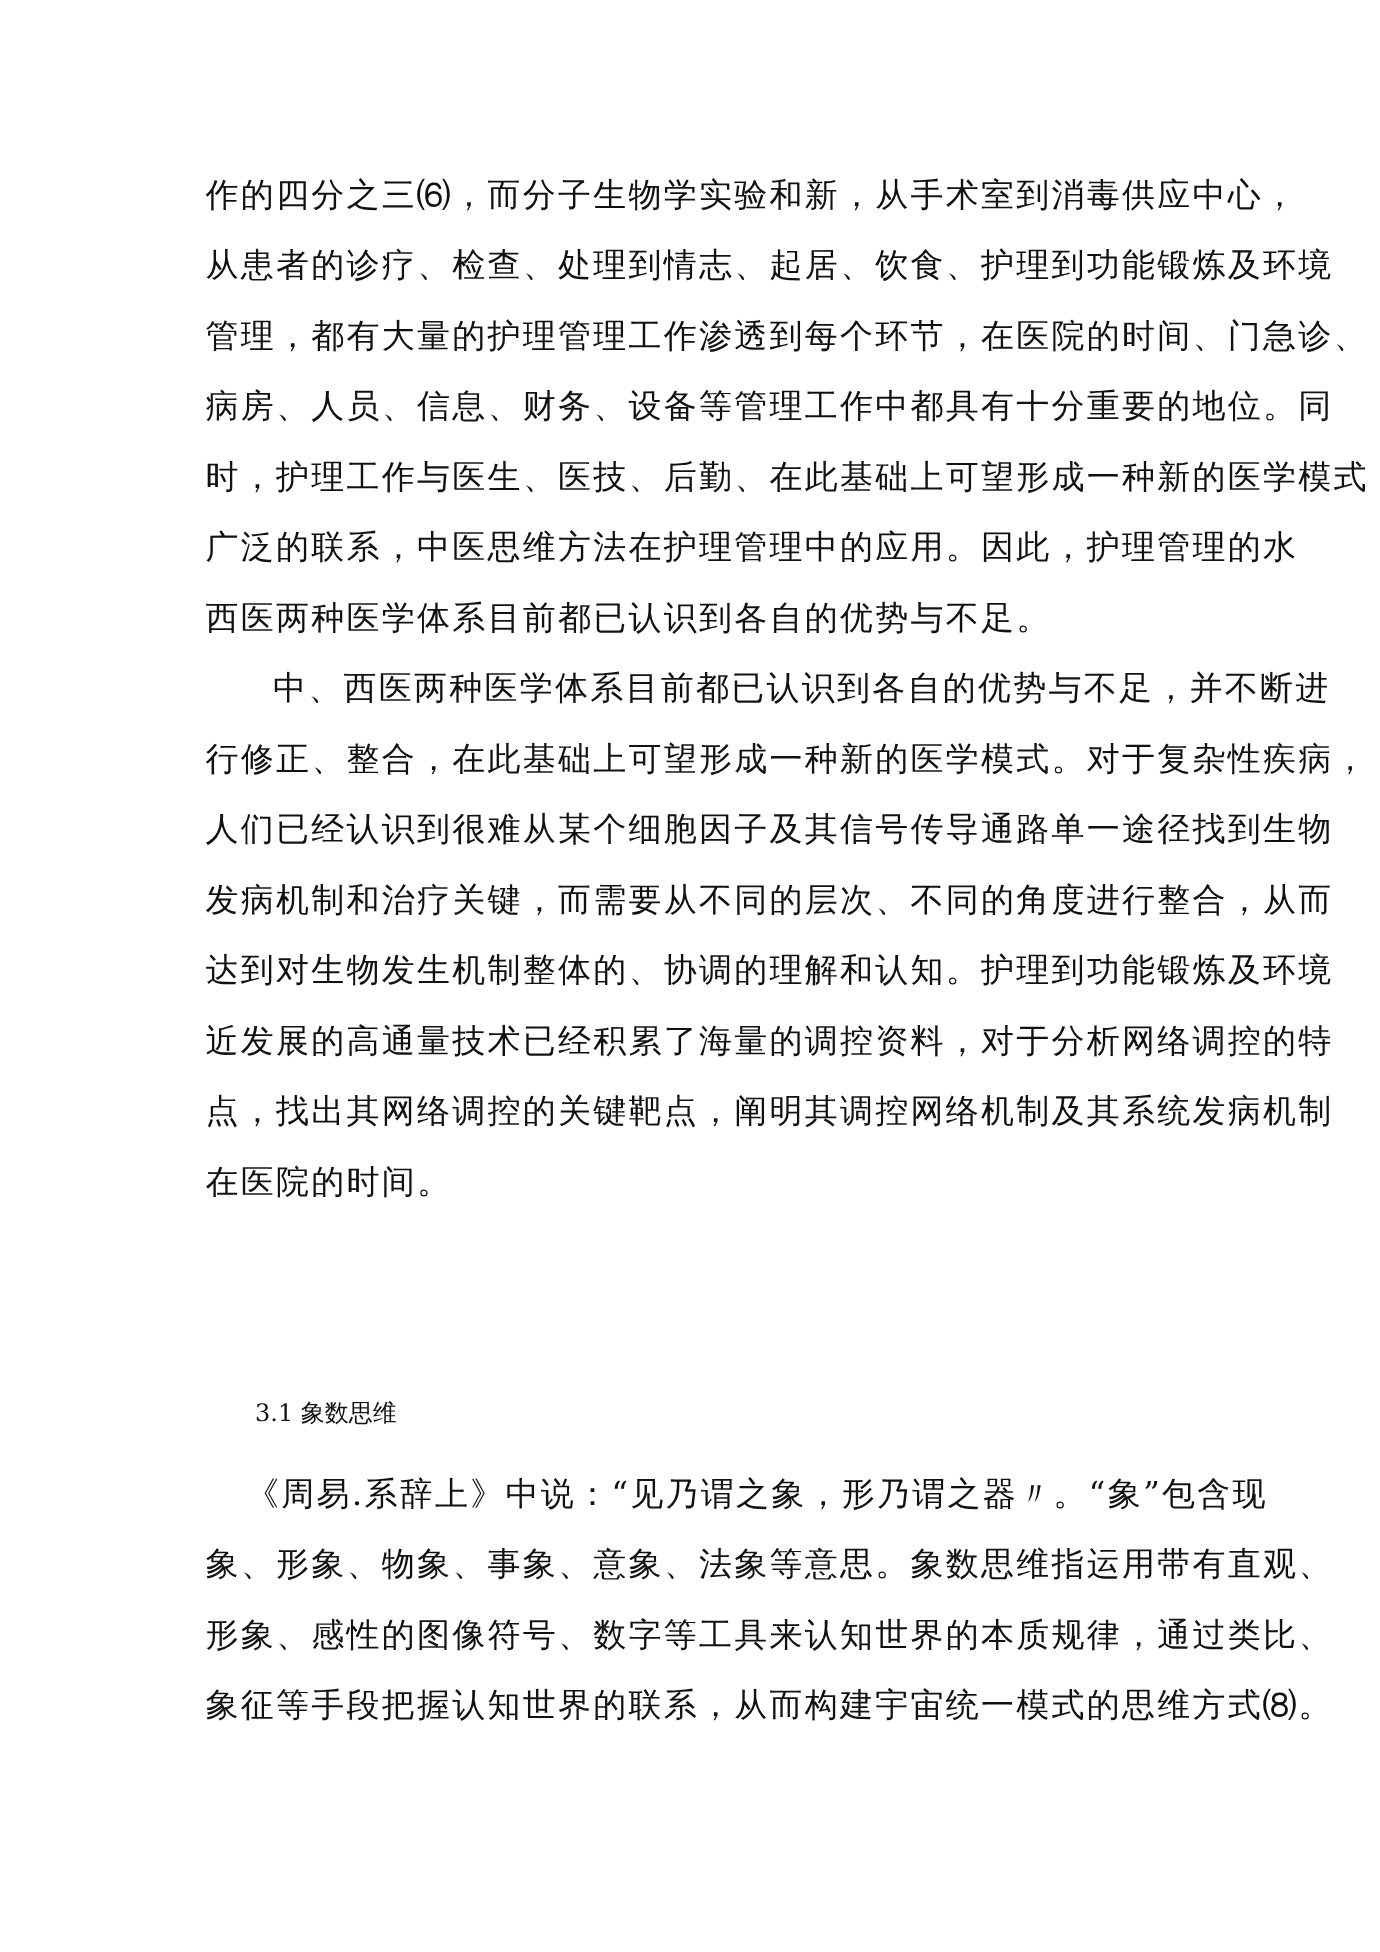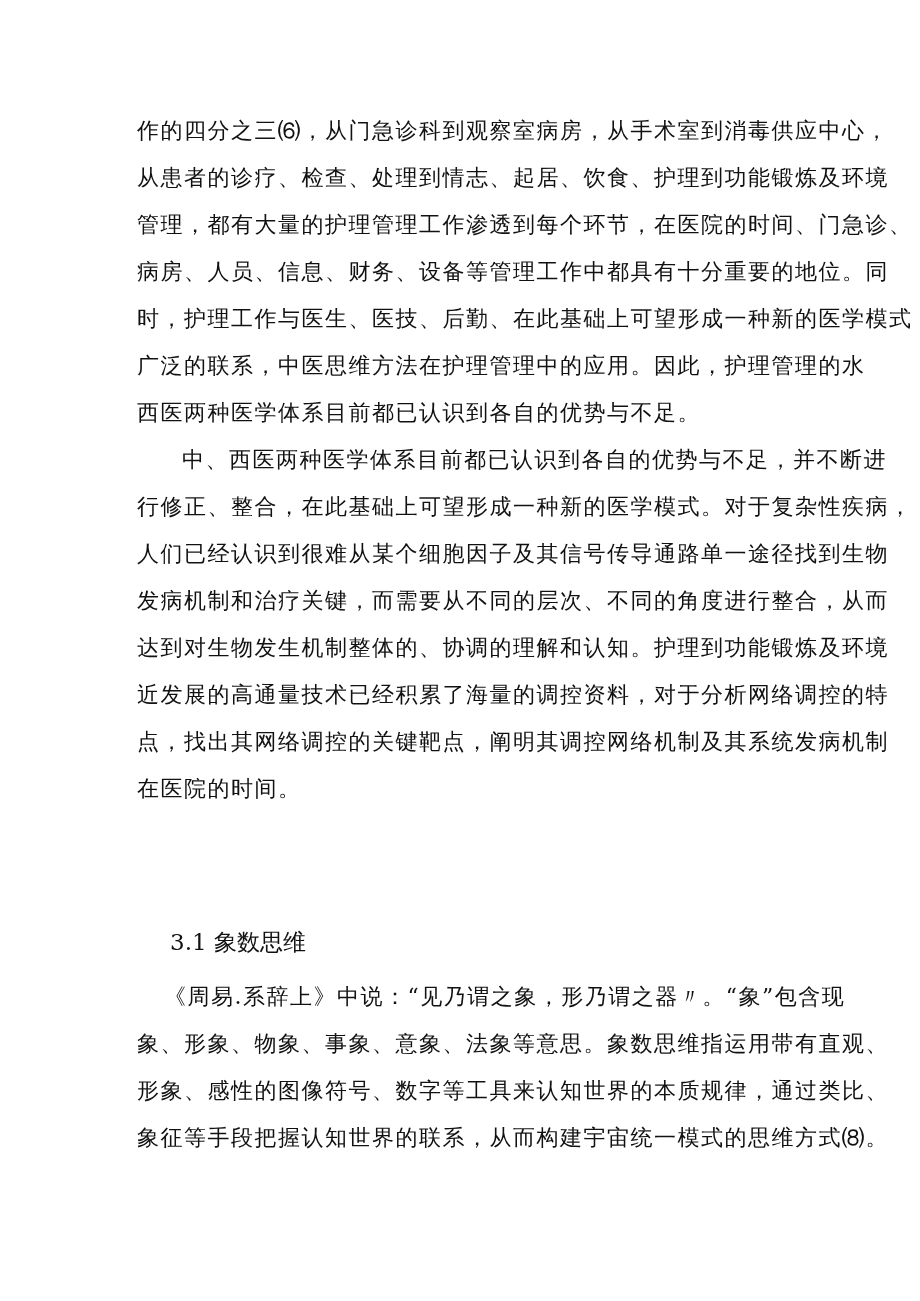--- a/index.html
+++ b/index.html
@@ -40,32 +40,32 @@
     font-family: "DejaVu Sans", "Liberation Sans", sans-serif;
     font-weight: bold;
     font-size: 20px;
     line-height: 28px;
     white-space: nowrap;
     letter-spacing: 0.5px;
   }
   .subheading {
     position: absolute;
     left: 170px;
-    font-size: 23px;
+    font-size: 16px;
     line-height: 28px;
     white-space: nowrap;
   }
 </style>
 </head>
 <body>
 
 <div class="page">
 
   <div>
-    <div class="line" style="top:117px;">作的四分之三⑹，从门急诊科到观察室病房，从手术室到消毒供应中心，</div>
+    <div class="line" style="top:117px;">作的四分之三⑹，而分子生物学实验和新，从手术室到消毒供应中心，</div>
     <div class="line" style="top:164px;">从患者的诊疗、检查、处理到情志、起居、饮食、护理到功能锻炼及环境</div>
     <div class="line" style="top:211px;">管理，都有大量的护理管理工作渗透到每个环节，在医院的时间、门急诊、</div>
     <div class="line" style="top:258px;">病房、人员、信息、财务、设备等管理工作中都具有十分重要的地位。同</div>
     <div class="line" style="top:305px;">时，护理工作与医生、医技、后勤、在此基础上可望形成一种新的医学模式</div>
     <div class="line" style="top:352px;">广泛的联系，中医思维方法在护理管理中的应用。因此，护理管理的水</div>
     <div class="line" style="top:399px;">西医两种医学体系目前都已认识到各自的优势与不足。</div>
   </div>
 
   <div>
     <div class="line indent" style="top:446px;margin-left:18px;">中、西医两种医学体系目前都已认识到各自的优势与不足，并不断进</div>

